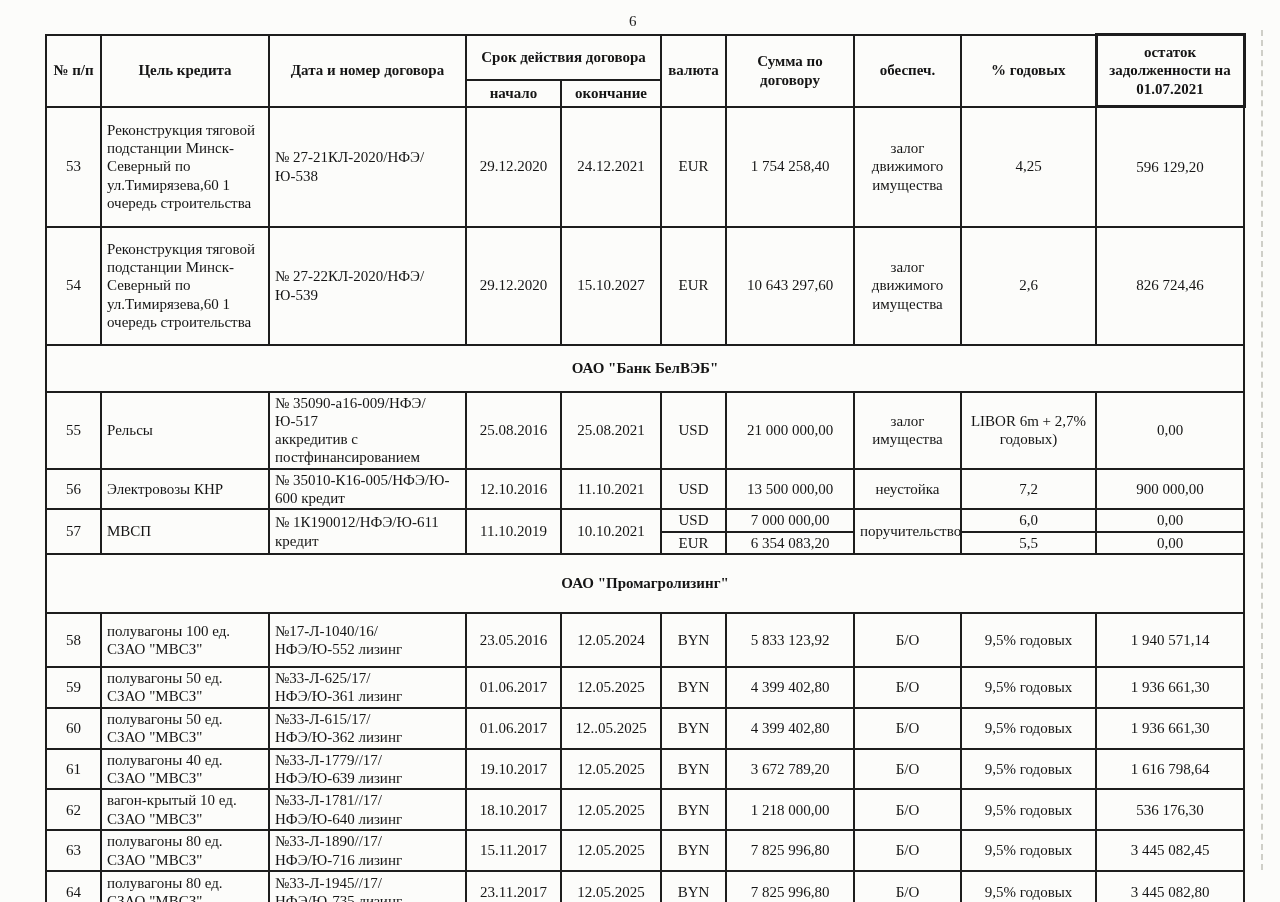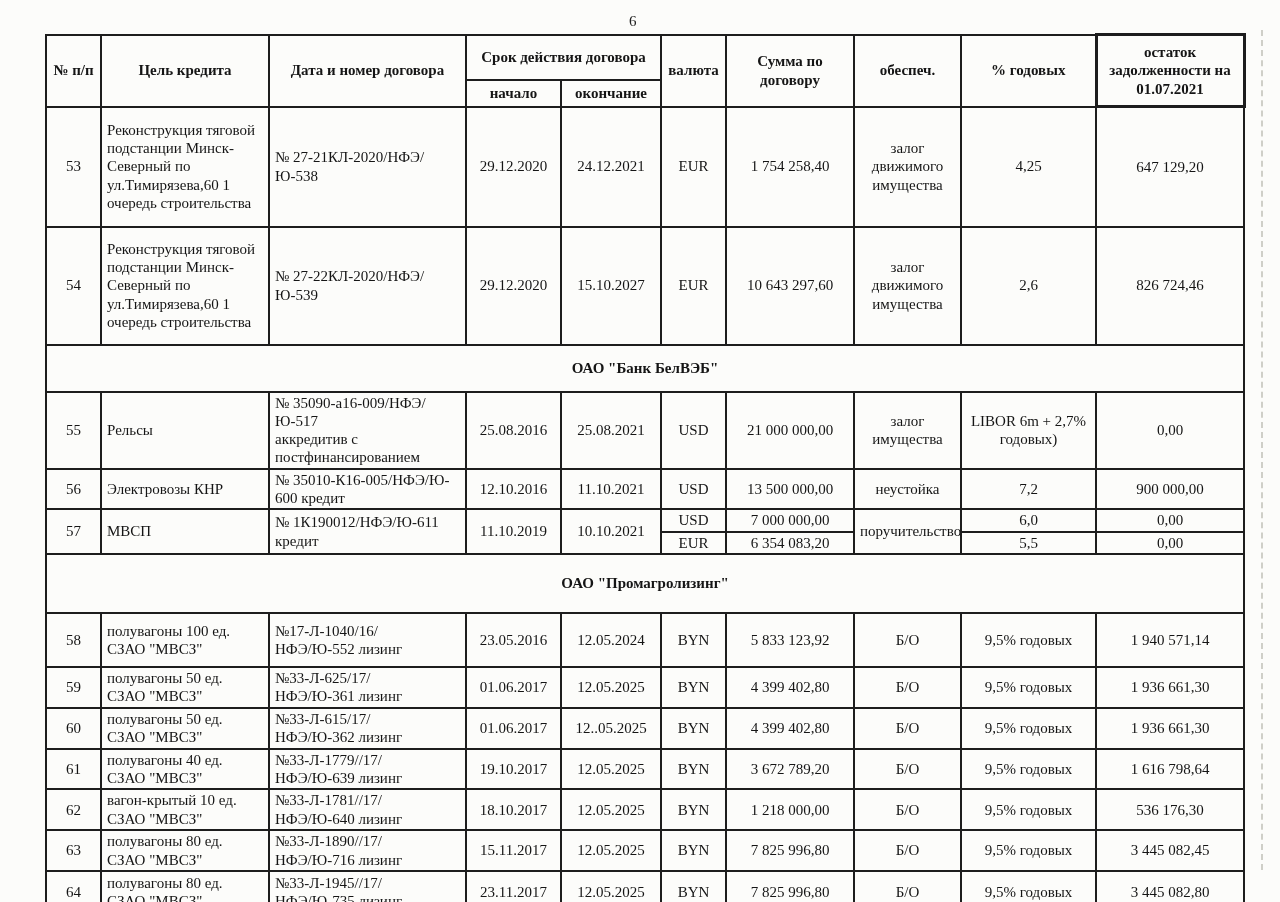--- a/index.html
+++ b/index.html
@@ -93,21 +93,21 @@
 очередь строительства</td>
       <td class="t-l">№ 27-21КЛ-2020/НФЭ/Ю-538</td>
       <td class="t-c">29.12.2020</td>
       <td class="t-c">24.12.2021</td>
       <td class="t-c">EUR</td>
       <td class="t-c">1 754 258,40</td>
       <td class="t-c small">залог
 движимого
 имущества</td>
       <td class="t-c">4,25</td>
-      <td class="t-c">647 129,20</td>
+      <td class="t-c">596 129,20</td>
     </tr>
     <tr class="h54">
       <td class="t-c">54</td>
       <td class="t-l">Реконструкция тяговой
 подстанции Минск-
 Северный по
 ул.Тимирязева,60 1
 очередь строительства</td>
       <td class="t-l">№ 27-22КЛ-2020/НФЭ/Ю-539</td>
       <td class="t-c">29.12.2020</td>

